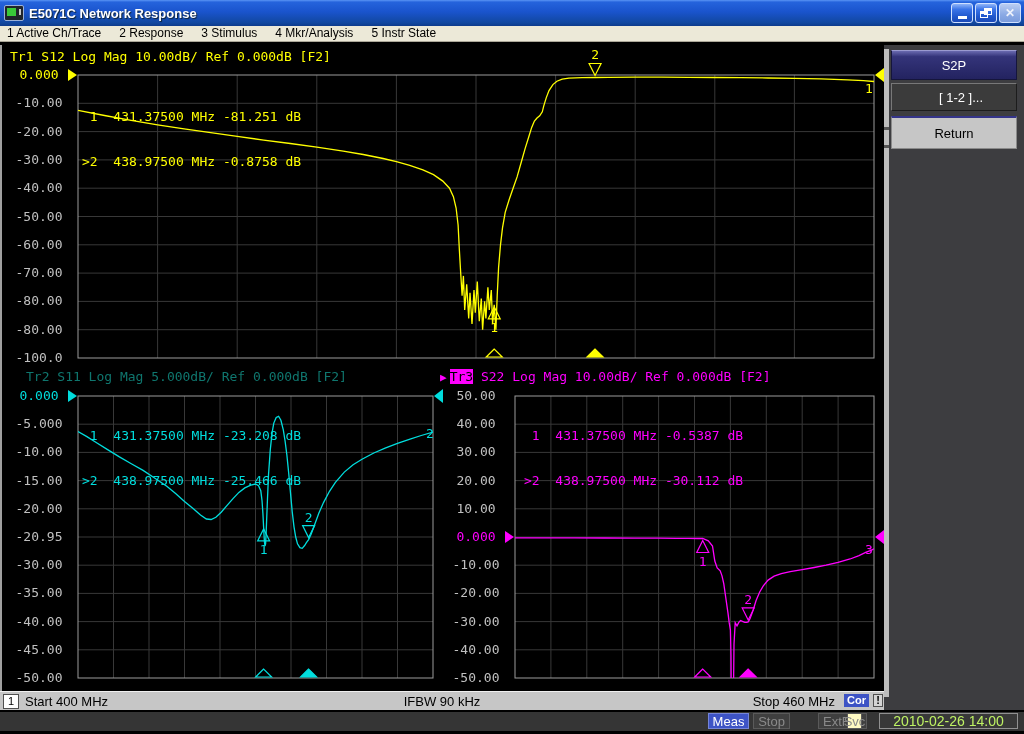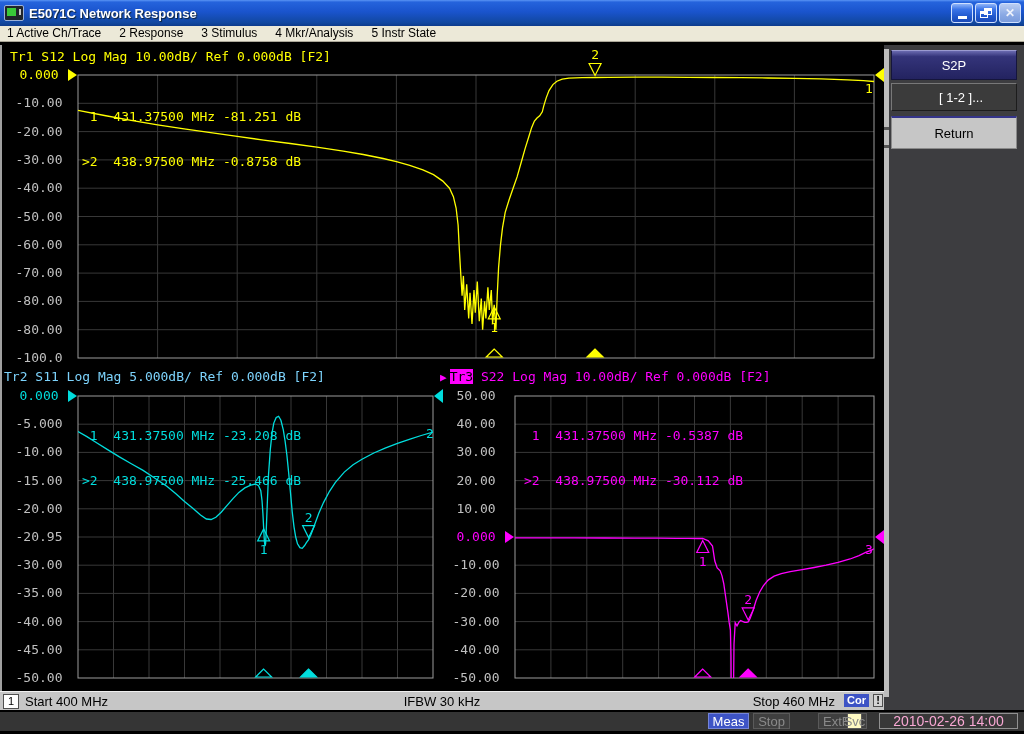--- a/index.html
+++ b/index.html
@@ -29,21 +29,21 @@
   #menubar{position:absolute;left:0;top:26px;width:1024px;height:16px;background:#ece9d8;
     border-bottom:1px solid #aca899;display:flex;align-items:center;
     font:12px "Liberation Sans",sans-serif;color:#000;box-sizing:border-box;}
   .menu-item{padding:1px 11px 2px 7px;white-space:pre;}
   
   #display-bg{position:absolute;left:0;top:45px;width:884px;height:646px;background:#000;
     border-left:2px solid #a0a0a0;box-sizing:border-box;}
   #gfx{position:absolute;left:0;top:0;width:1024px;height:734px;pointer-events:none;}
   .hdr{position:absolute;font:13px "DejaVu Sans Mono",monospace;white-space:pre;z-index:5;}
   #hdr1{left:10px;top:49px;color:#ffff00;}
-  #hdr2{left:4px;top:369px;color:#7dd3fc;}
+  #hdr2{left:26px;top:369px;color:#0f766e;}
   #hdr3{left:440px;top:369px;color:#ff00ff;}
   .hdr-arrow{font-size:11px;margin-right:3px;}
   .tr-badge.active{background:#ff00ff;color:#000;}
   .ro{position:absolute;font:13px "DejaVu Sans Mono",monospace;white-space:pre;line-height:15px;z-index:5;}
   #ro1{left:82px;top:79px;color:#ffff00;}
   #ro2{left:82px;top:398px;color:#00dddd;}
   #ro3{left:524px;top:398px;color:#ff00ff;}
   .ylab{position:absolute;width:70px;height:16px;font:13px "DejaVu Sans Mono",monospace;
     text-align:center;z-index:4;}
   
@@ -73,21 +73,21 @@
     border:1px solid #505050;box-sizing:border-box;text-align:center;font:bold 11px "Liberation Sans",sans-serif;
     line-height:11px;}
   
   #instbar{position:absolute;left:0;top:712px;width:1024px;height:19px;background:#353535;}
   .bb{position:absolute;top:1px;height:16px;display:flex;align-items:center;justify-content:center;
     font:13px "Liberation Sans",sans-serif;box-sizing:border-box;}
   #bb-meas{left:708px;width:41px;background:#3d53c5;color:#fff;border:1px solid #7484d8;}
   #bb-stop{left:753px;width:37px;background:#3f3f3f;color:#8a8a8a;border:1px solid #5a5a5a;}
   #bb-extref{left:818px;width:49px;background:#3f3f3f;color:#8a8a8a;border:1px solid #5a5a5a;}
   #bb-svc{left:847px;width:15px;background:#fef9c3;color:#8a8a8a;border:1px solid #5a5a5a;}
-  #bb-date{left:879px;width:139px;background:#383838;color:#f9a8d4;border:1px solid #909090;
+  #bb-date{left:879px;width:139px;background:#383838;color:#bef264;border:1px solid #909090;
     font:14px "Liberation Sans",sans-serif;}
 </style>
 </head>
 <body>
 
 <div id="screen">
 
   <div id="titlebar">
     <div id="app-icon"></div>
     <span id="win-title">E5071C Network Response</span>
@@ -279,21 +279,21 @@
         <i style="top:96px;"></i>
       </div>
     <div class="sk" id="sk-s2p">S2P</div>
     <div class="sk" id="sk-12">[ 1-2 ]...</div>
     <div class="sk" id="sk-return">Return</div>
   </div>
 
   <div id="statusbar">
     <div id="chan-box">1</div>
     <span id="sb-start">Start 400 MHz</span>
-    <span id="sb-ifbw">IFBW 30 kHz</span>
+    <span id="sb-ifbw">IFBW 90 kHz</span>
     <span id="sb-stop">Stop 460 MHz</span>
     <span id="sb-cor">Cor</span>
     <span id="sb-warn">!</span>
   </div>
 
   <div id="instbar">
     <div class="bb" id="bb-meas">Meas</div>
     <div class="bb" id="bb-stop">Stop</div>
     <div class="bb" id="bb-extref">ExtRef</div>
     <div class="bb" id="bb-svc">Svc</div>

